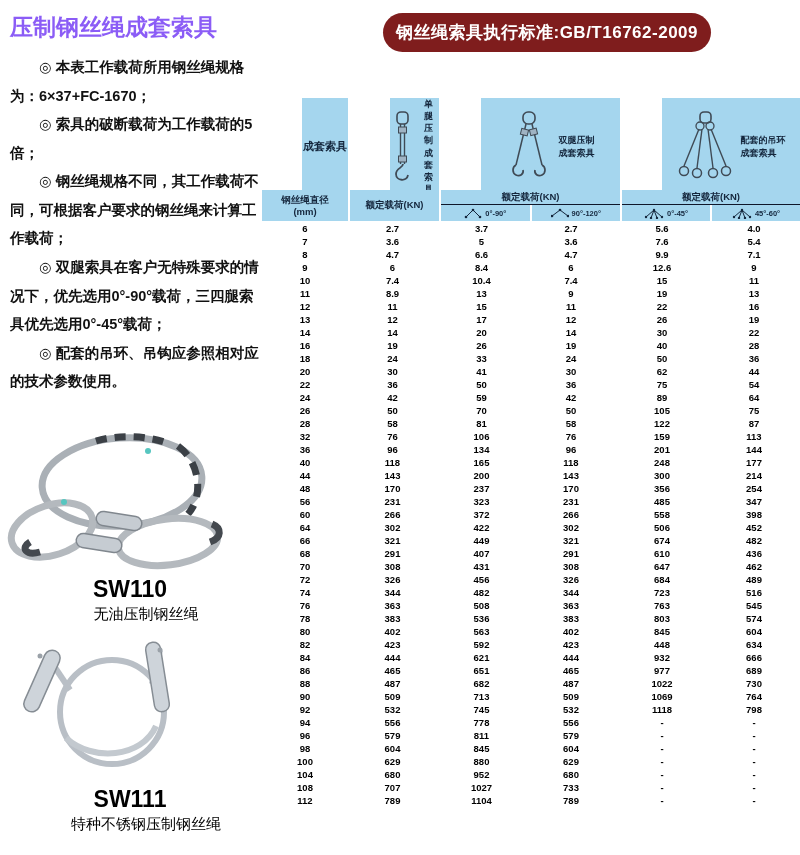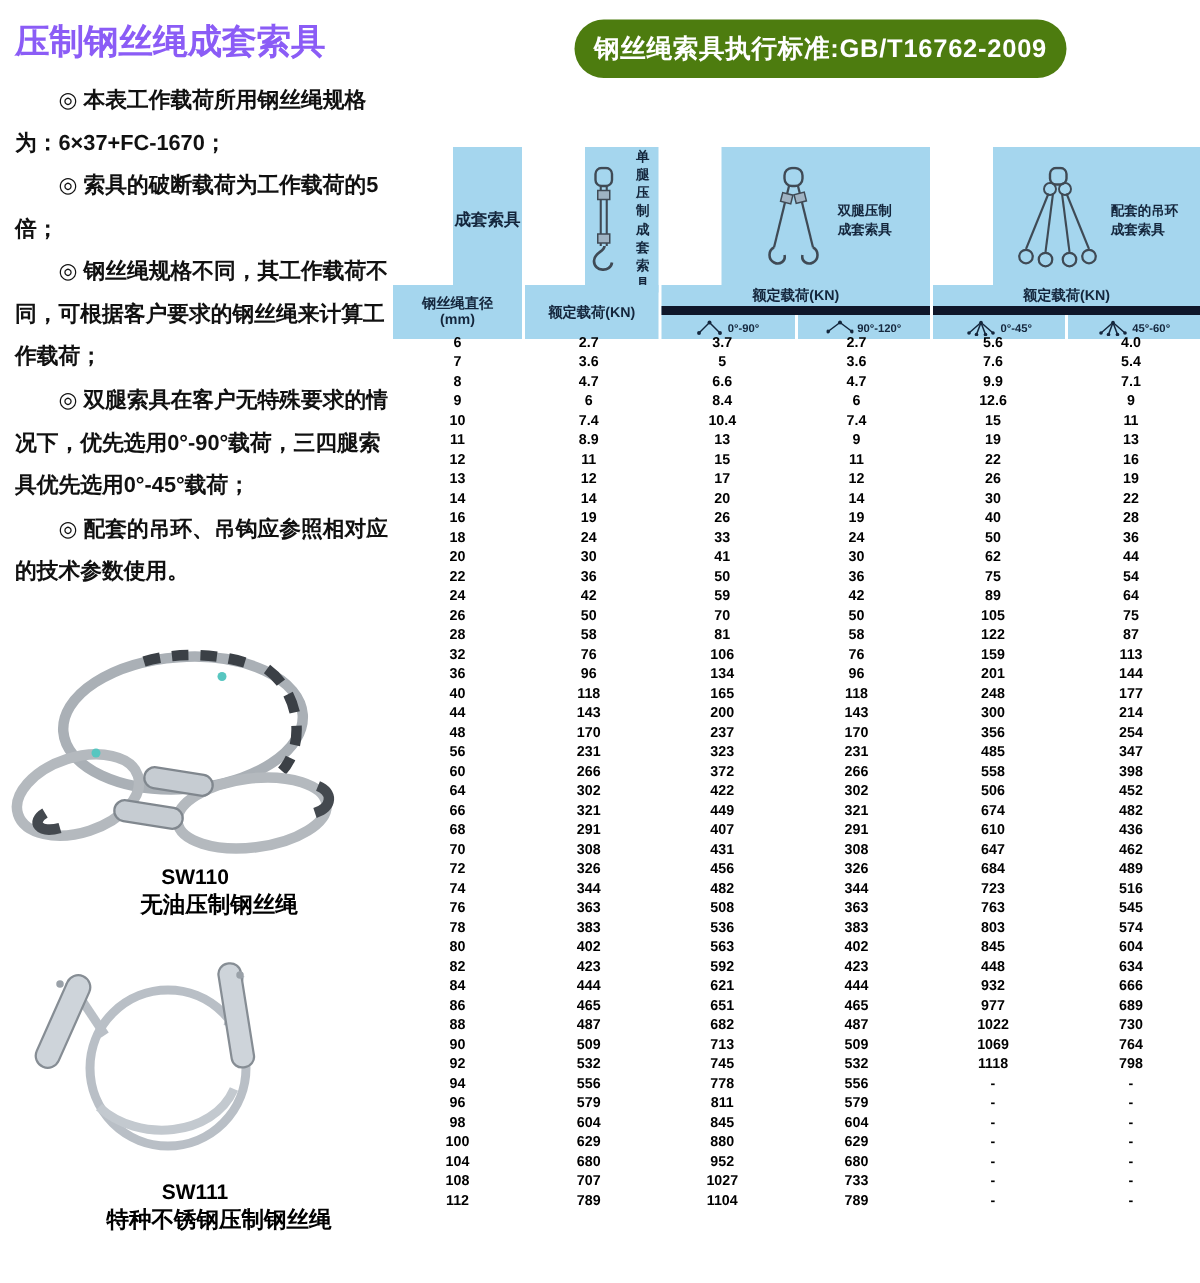--- a/index.html
+++ b/index.html
@@ -9,22 +9,22 @@
     overflow:hidden;
   }
   
   .left-col{position:absolute;left:10px;top:12px;width:252px;}
   .page-title{font-size:23px;font-weight:900;margin:0 0 10px 0;color:#8b5cf6;}
   .notes p{
     margin:0;font-size:14.5px;font-weight:700;line-height:1.97;
     text-indent:2em;color:#111;
   }
   .product{position:absolute;width:260px;text-align:center;}
-  .product .code{font-size:14px;font-weight:900;margin-top:2px;}
-  .product .pname{font-size:15px;font-weight:700;margin-top:2px;padding-left:32px;}
+  .product .code{font-size:23px;font-weight:900;margin-top:2px;}
+  .product .pname{font-size:15px;font-weight:400;margin-top:2px;padding-left:32px;}
   #product-sw110{left:0;top:424px;}
   #product-sw111{left:0;top:634px;}
 
   
   .banner{
     position:absolute;left:383px;top:13px;width:328px;height:39px;
     border-radius:20px;color:#fff;font-size:17px;font-weight:800;
     display:flex;align-items:center;justify-content:center;letter-spacing:.5px;
   }
 
@@ -34,21 +34,21 @@
   .hcell{background:var(--tblue);display:flex;align-items:center;justify-content:center;color:#14263c;margin-left:40px;}
   .hcell .two-line{font-size:9px;font-weight:800;line-height:1.35;text-align:left;}
   .set-header{font-size:11px;font-weight:800;}
   .legcell{gap:8px;}
   .hrow2{display:grid;grid-template-columns:86px 89px 179px 178px;gap:2px;height:30px;}
   .subcell{background:var(--tblue);color:#14263c;display:flex;flex-direction:column;align-items:center;justify-content:center;}
   .dia-line{font-size:9.5px;font-weight:800;line-height:1.2;text-align:center;}
   .rated-label{font-size:9.5px;font-weight:800;}
   .split .rated-label{height:14px;display:flex;align-items:center;}
   .split{padding:0;}
-  .anglerow{display:flex;width:100%;height:16px;border-top:6px solid #0f172a;}
+  .anglerow{display:flex;width:100%;height:16px;border-top:1px solid #0f172a;}
   .anglehalf{flex:1;display:flex;align-items:center;justify-content:center;gap:3px;}
   .anglehalf + .anglehalf{border-left:2px solid #fff;}
   .angle-label{font-size:7.5px;font-weight:800;white-space:nowrap;}
   .data-table{width:538px;border-collapse:collapse;table-layout:fixed;margin-top:2px;background:#fff;}
   .data-table td{
     padding:0;height:13px;line-height:13px;text-align:center;
     font-size:9.5px;font-weight:700;color:#000;white-space:nowrap;
   }
   .data-table col.c1{width:86px}.data-table col.c2{width:89px}
   .data-table col.c3{width:89px}.data-table col.c4{width:90px}
@@ -96,21 +96,21 @@
     <path d="M152,50 L160,16" fill="none" stroke="#b9bfc6" stroke-width="6"></path>
     <rect x="34" y="14" width="16" height="66" rx="8" fill="#ced4da" stroke="#868d94" stroke-width="1.5" transform="rotate(24 42 47)"></rect>
     <rect x="150" y="8" width="15" height="70" rx="7" fill="#ced4da" stroke="#868d94" stroke-width="1.5" transform="rotate(-9 157 43)"></rect>
     <circle cx="40" cy="22" r="2.5" fill="#9aa1a8"></circle>
     <circle cx="160" cy="16" r="2.5" fill="#9aa1a8"></circle>
   </svg>
   <div class="code">SW111</div>
   <div class="pname">特种不锈钢压制钢丝绳</div>
 </div>
 
-<div class="banner" id="standard-banner" style="background: #4d7c0f;">钢丝绳索具执行标准:GB/T16762-2009</div>
+<div class="banner" id="standard-banner" style="background: #7f1d1d;">钢丝绳索具执行标准:GB/T16762-2009</div>
 
 <div class="spec-table">
 
   <div class="hrow1">
     <div class="hcell">
       <span class="set-header">成套索具</span>
     </div>
 
     <div class="hcell legcell">
       <svg class="diagram" width="26" height="72" viewBox="0 0 26 72">

